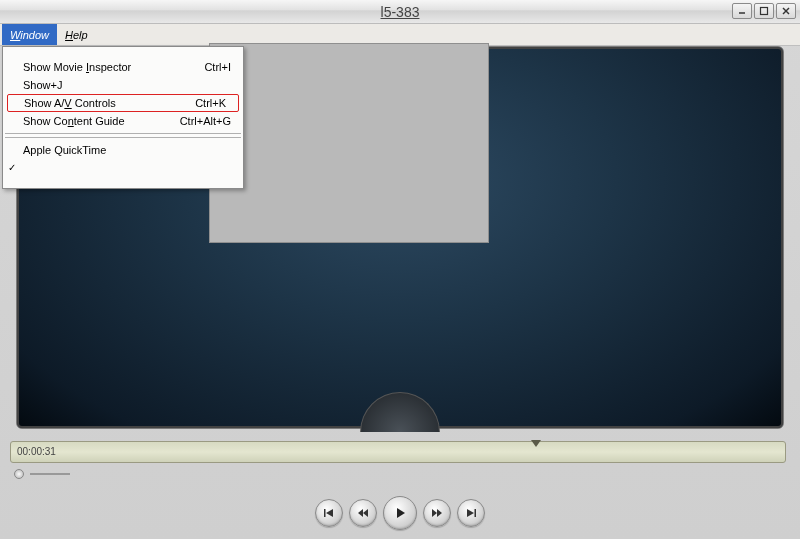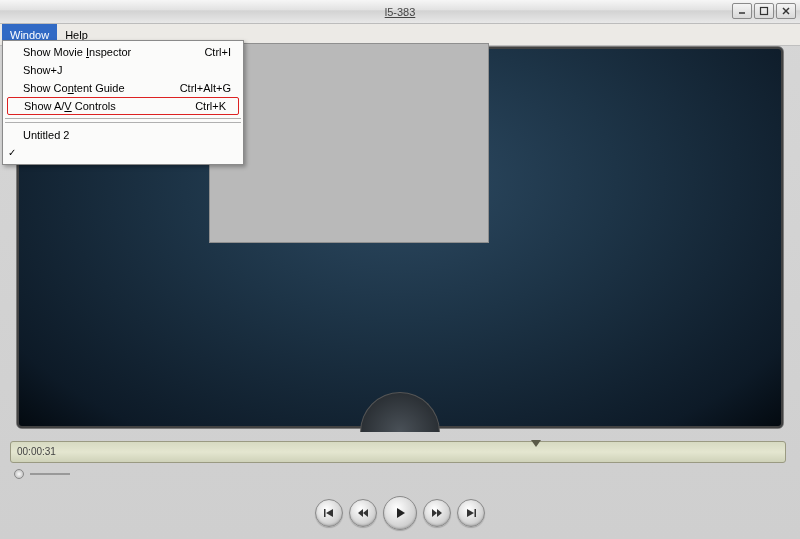--- a/index.html
+++ b/index.html
@@ -16,21 +16,21 @@
     height: 24px;
     background: linear-gradient(#f6f6f6, #e1e1e1 45%, #d2d2d2 46%, #e8e8e8);
     border-bottom: 1px solid #bcbcbc;
     display: flex;
     align-items: center;
     justify-content: center;
     position: relative;
   }
   .titlebar .title {
     color: #444;
-    font-size: 11px;
+    font-size: 14px;
     text-decoration: underline;
   }
   .winbtns {
     position: absolute; right: 4px; top: 3px;
     display: flex; gap: 2px;
   }
   .winbtn {
     width: 20px; height: 16px;
     background: linear-gradient(#f4f4f4,#d9d9d9);
     border: 1px solid #8a8a8a;
@@ -45,20 +45,21 @@
     border-bottom: 1px solid #bfbfbf;
     display: flex;
     align-items: stretch;
     padding-left: 2px;
   }
   .menu-item {
     padding: 0 8px;
     display: flex; align-items: center;
     font-size: 11px;
     color: #000;
+    font-style: italic;
   }
   .menu-item.active {
     background: #316ac5;
     color: #fff;
   }
   .menu-item .underline { text-decoration: underline; }
   .content-area {
     position: absolute;
     top: 46px; left: 0; right: 0; bottom: 0;
   }
@@ -139,26 +140,26 @@
     display: flex; align-items: center; justify-content: center;
     box-shadow: inset 0 -1px 2px rgba(0,0,0,0.2), 0 1px 1px rgba(0,0,0,0.2);
   }
   .ctrl-btn.play { width: 34px; height: 34px; }
   .ctrl-btn svg { width: 12px; height: 12px; }
   .ctrl-btn.play svg { width: 14px; height: 14px; }
 
   
   .dropdown {
     position: absolute;
-    left: 2px; top: 40px;
+    left: 2px; top: 46px;
     width: 242px;
     background: #fbfbfa;
     border: 1px solid #8a8a8a;
     box-shadow: 2px 2px 4px rgba(0,0,0,0.3);
-    padding: 2px 0;
+    padding: 11px 0;
     z-index: 20;
   }
   .dd-row {
     display: flex;
     align-items: center;
     height: 18px;
     padding: 0 8px 0 20px;
     position: relative;
     font-size: 11px;
     color: #000;
@@ -270,29 +271,29 @@
 </div>
 
 <div class="dropdown">
   <div class="dd-row">
     <span class="lbl"><span>Show Movie </span><span class="und">I</span><span>nspector</span></span>
     <span class="sc">Ctrl+I</span>
   </div>
   <div class="dd-row">
     <span class="sc">Show+J</span>
   </div>
-  <div class="dd-row">
-    <span class="lbl"><span>Show Co</span><span class="und">n</span><span>tent Guide</span></span>
-    <span class="sc">Ctrl+Alt+G</span>
-  </div>
   <div class="dd-row highlight">
     <span class="lbl"><span>Show A/</span><span class="und">V</span><span> Controls</span></span>
     <span class="sc">Ctrl+K</span>
   </div>
+  <div class="dd-row">
+    <span class="lbl"><span>Show Co</span><span class="und">n</span><span>tent Guide</span></span>
+    <span class="sc">Ctrl+Alt+G</span>
+  </div>
   <div class="dd-sep"></div>
   <div class="dd-sep"></div>
   <div class="dd-row">
-    <span class="lbl">Untitled 2</span>
+    <span class="lbl">Apple QuickTime</span>
   </div>
   <div class="dd-row">
     <span class="check">✓</span>
   </div>
 </div>
 
 </body></html>

